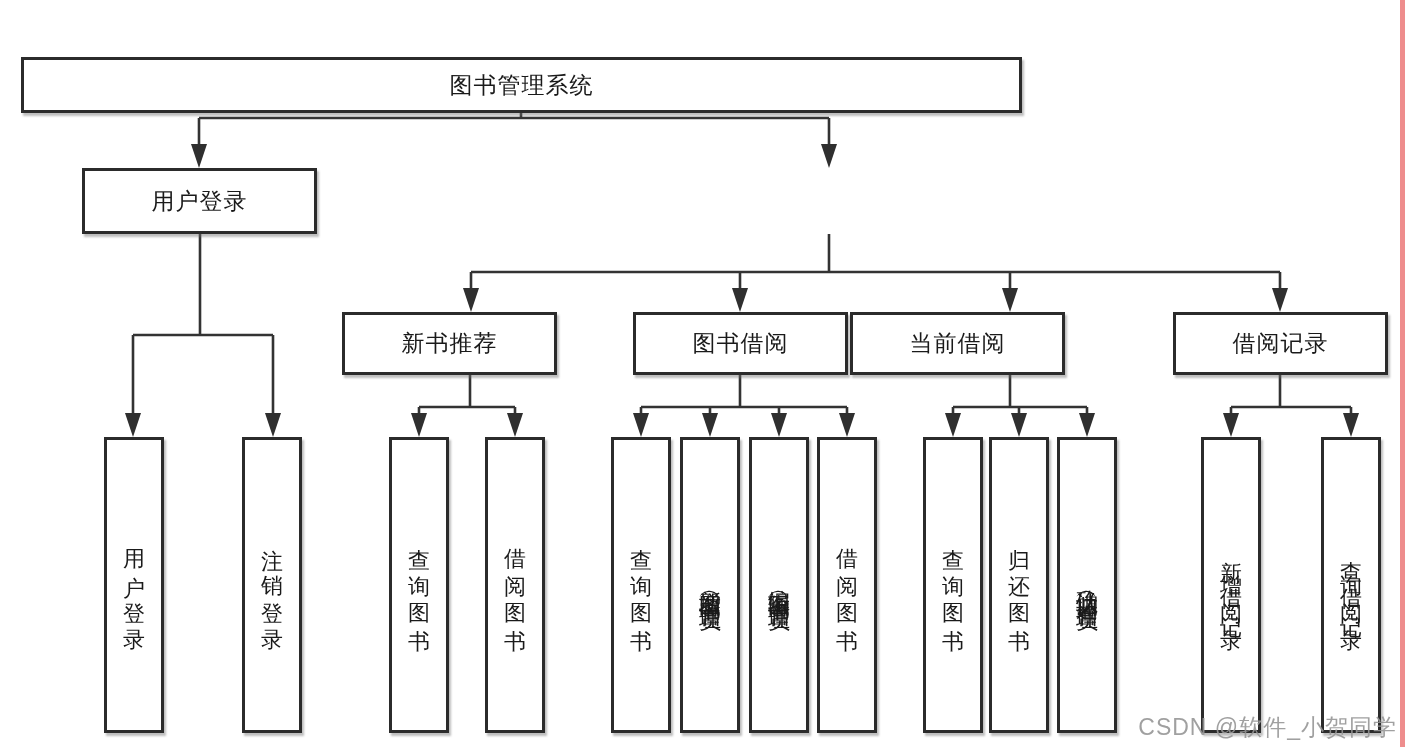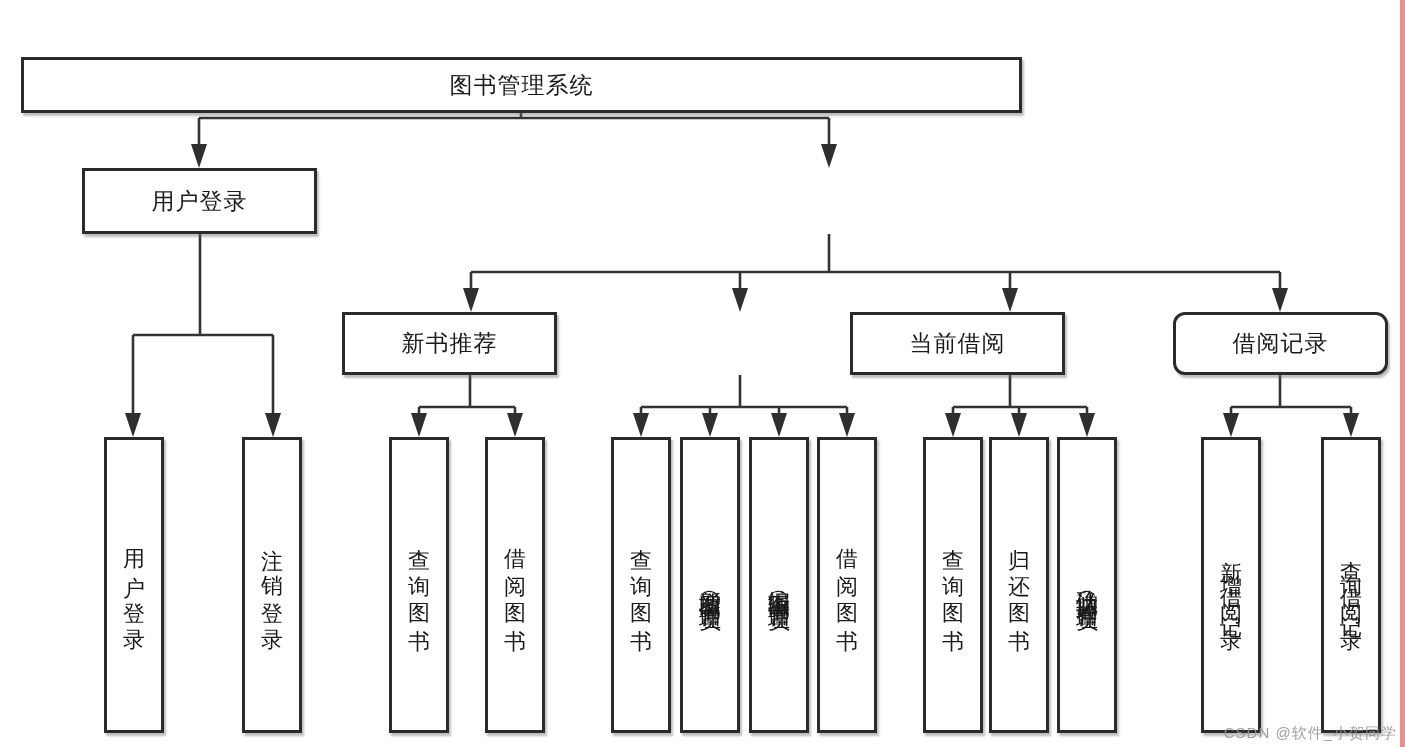--- a/index.html
+++ b/index.html
@@ -38,21 +38,21 @@
   
   .n-root   { left: 21px;   top: 13px;  width: 1001px; height: 56px; margin-top: 44px; }
   
   .n-login  { left: 82px;   top: 168px; width: 235px;  height: 66px; }
   .n-mgmt   { left: 712px;  top: 168px; width: 235px;  height: 66px; }
   
   .lvl3 { top: 312px; width: 215px; height: 63px; }
   .n-rec    { left: 342px; }
   .n-borrow { left: 633px; }
   .n-cur    { left: 850px; }
-  .n-rcd    { left: 1173px; border-radius: 12px; }
+  .n-rcd    { left: 1173px; }
   
   .leaf { top: 437px; width: 60px; height: 296px; }
   .n-a { left: 104px; }  .n-b { left: 242px; }
   .n-c { left: 389px; }  .n-d { left: 485px; }
   .n-e { left: 611px; }  .n-f { left: 680px; }
   .n-g { left: 749px; }  .n-h { left: 817px; }
   .n-i { left: 923px; }  .n-j { left: 989px; }
   .n-k { left: 1057px; } .n-l { left: 1201px; }
   .n-m { left: 1321px; }
 
@@ -62,21 +62,21 @@
     width: 1405px; height: 747px;
     pointer-events: none;
   }
   #connectors path { stroke: #333333; stroke-width: 2.6; fill: none; }
   #connectors polygon { fill: #2f2f2f; stroke: none; }
 
   .watermark {
     position: absolute;
     right: 8px;
     bottom: 4px;
-    font-size: 15px;
+    font-size: 23px;
     color: rgba(150,150,150,0.9);
     letter-spacing: 1px;
     white-space: nowrap;
     z-index: 5;
   }
   .edge-strip {
     position: absolute;
     right: 0; top: 0;
     width: 5px; height: 747px;
     background: #ee8d8d;
@@ -128,20 +128,23 @@
     <span class="hlabel">图书管理系统</span>
   </div>
 
   <div class="node n-login">
     <span class="hlabel">用户登录</span>
   </div>
 
   <div class="node lvl3 n-rec">
     <span class="hlabel">新书推荐</span>
   </div>
+  <div class="node lvl3 n-borrow">
+    <span class="hlabel">图书借阅</span>
+  </div>
   <div class="node lvl3 n-cur">
     <span class="hlabel">当前借阅</span>
   </div>
   <div class="node lvl3 n-rcd">
     <span class="hlabel">借阅记录</span>
   </div>
 
   <div class="node leaf n-a">
     <span class="vtext" style="letter-spacing: 27px;">用户登录</span>
   </div>

